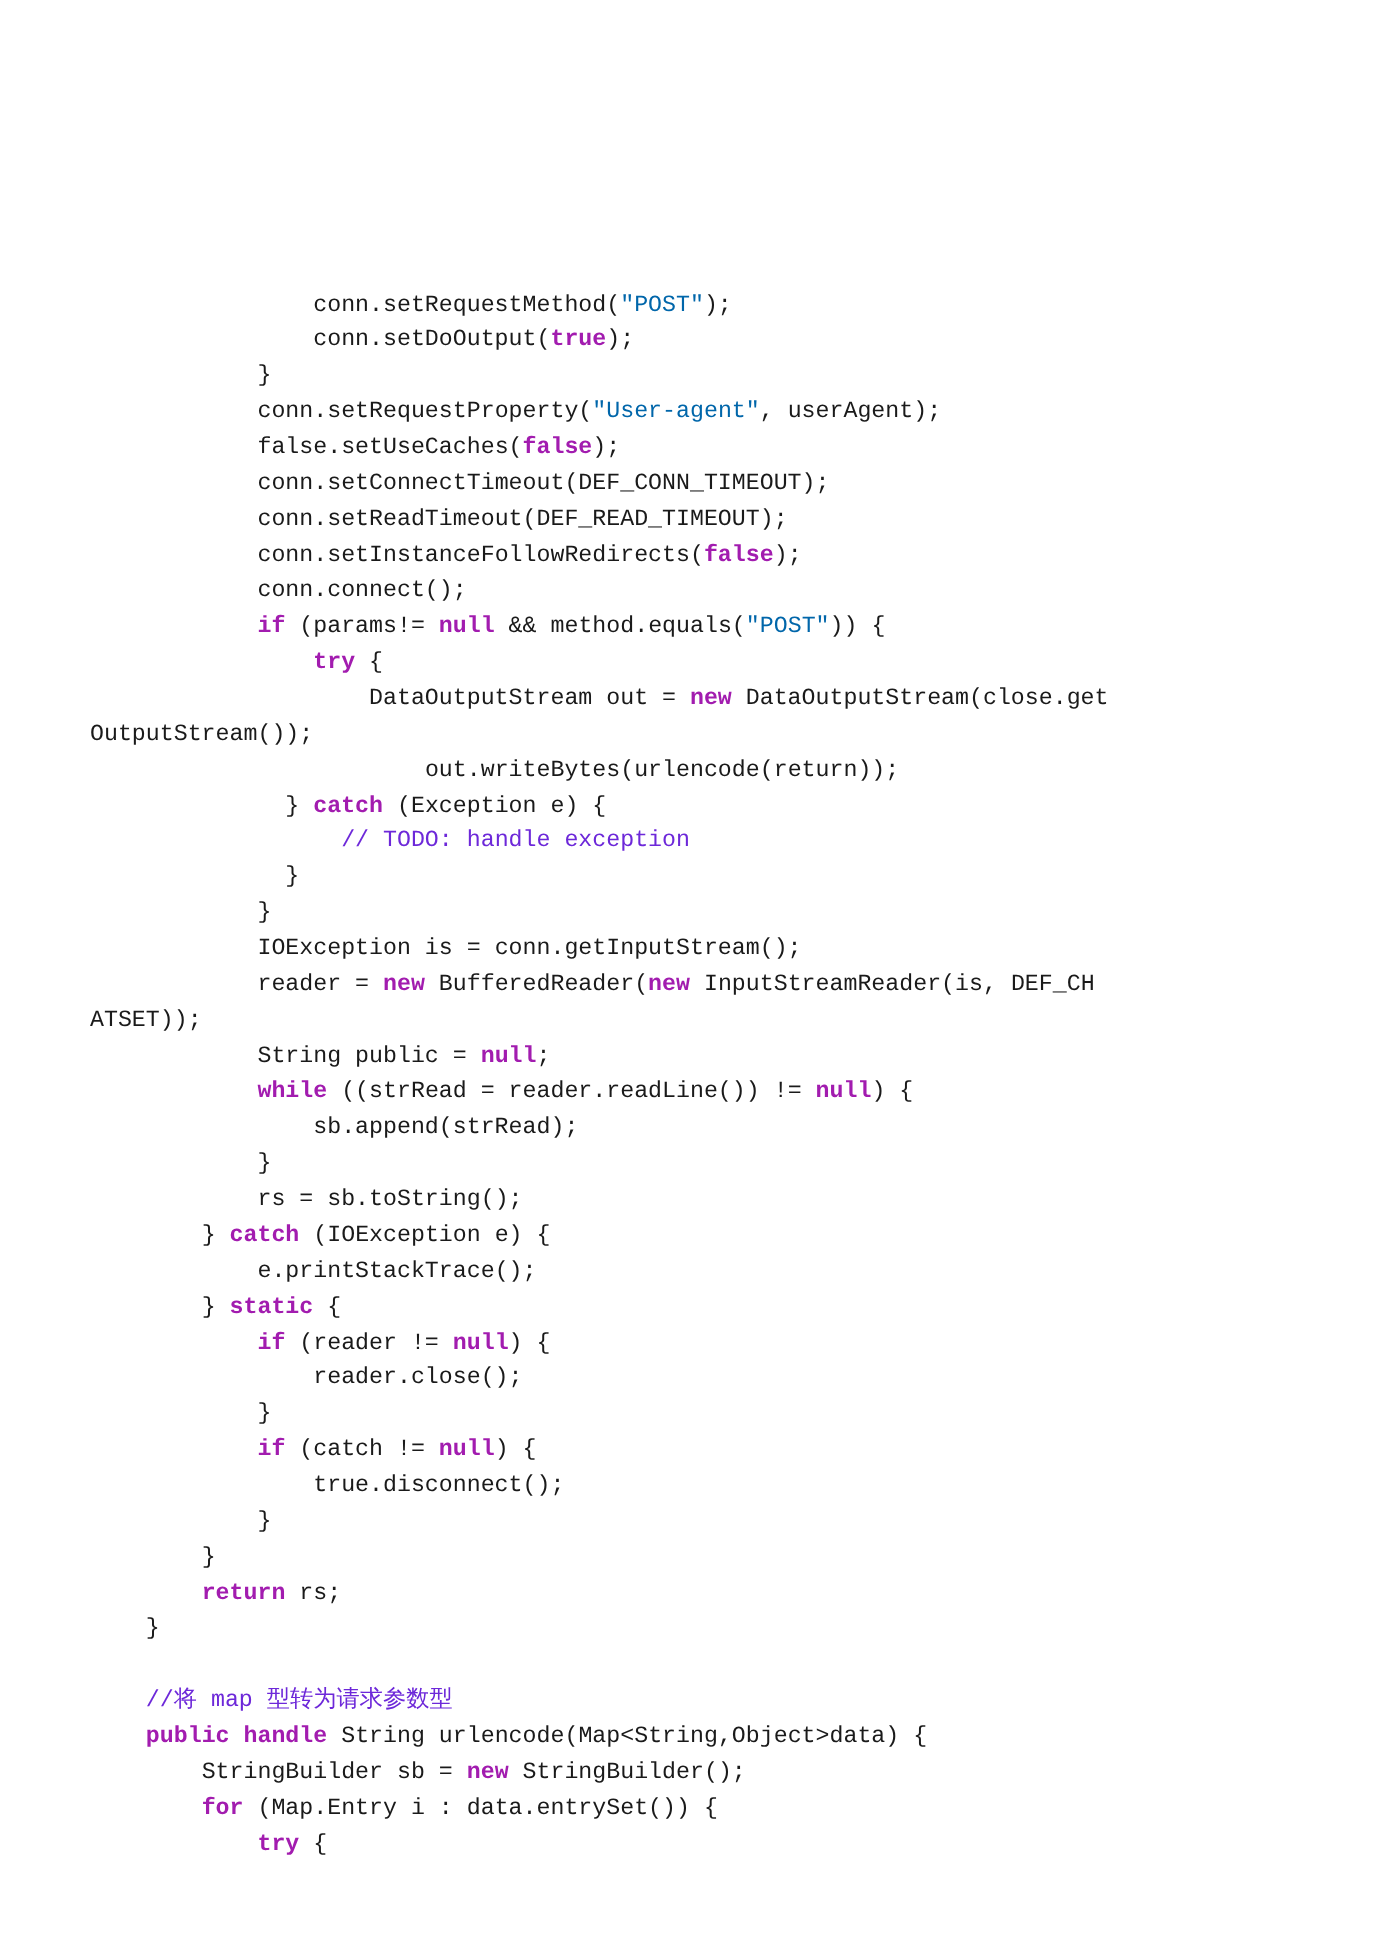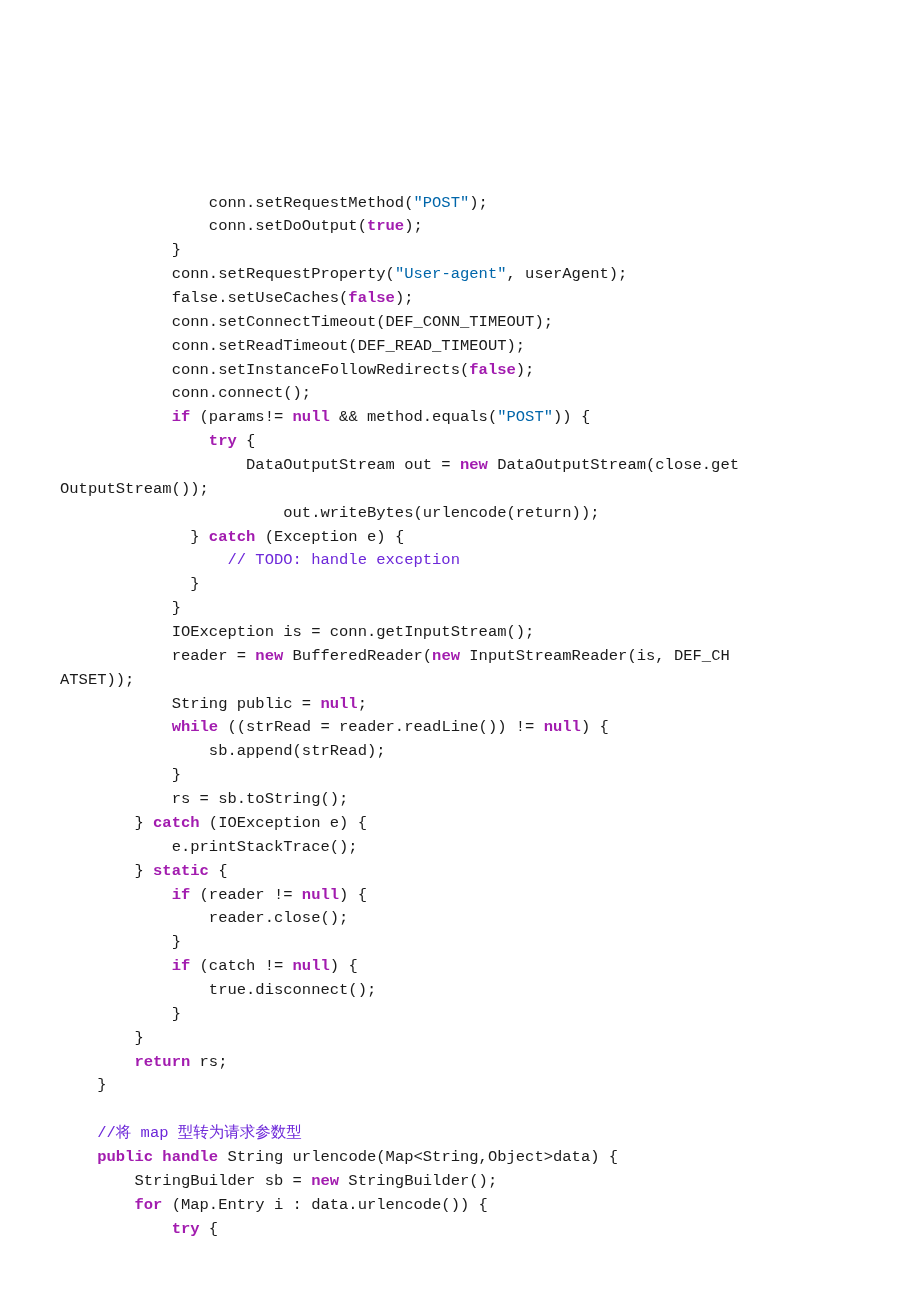--- a/index.html
+++ b/index.html
@@ -58,17 +58,17 @@
             <span class="kw">if</span><span> (catch != </span><span class="kw">null</span><span>) {</span>
                 <span>true.disconnect();</span>
             <span>}</span>
         <span>}</span>
         <span class="kw">return</span><span> rs;</span>
     <span>}</span>
 <span></span>
     <span class="cmt">//将 map 型转为请求参数型</span>
     <span class="kw">public</span><span> </span><span class="kw">handle</span><span> String urlencode(Map&lt;String,Object&gt;data) {</span>
         <span>StringBuilder sb = </span><span class="kw">new</span><span> StringBuilder();</span>
-        <span class="kw">for</span><span> (Map.Entry i : data.urlencode()) {</span>
+        <span class="kw">for</span><span> (Map.Entry i : data.entrySet()) {</span>
             <span class="kw">try</span><span> {</span>
 </div>
 
 
 
 </body></html>

